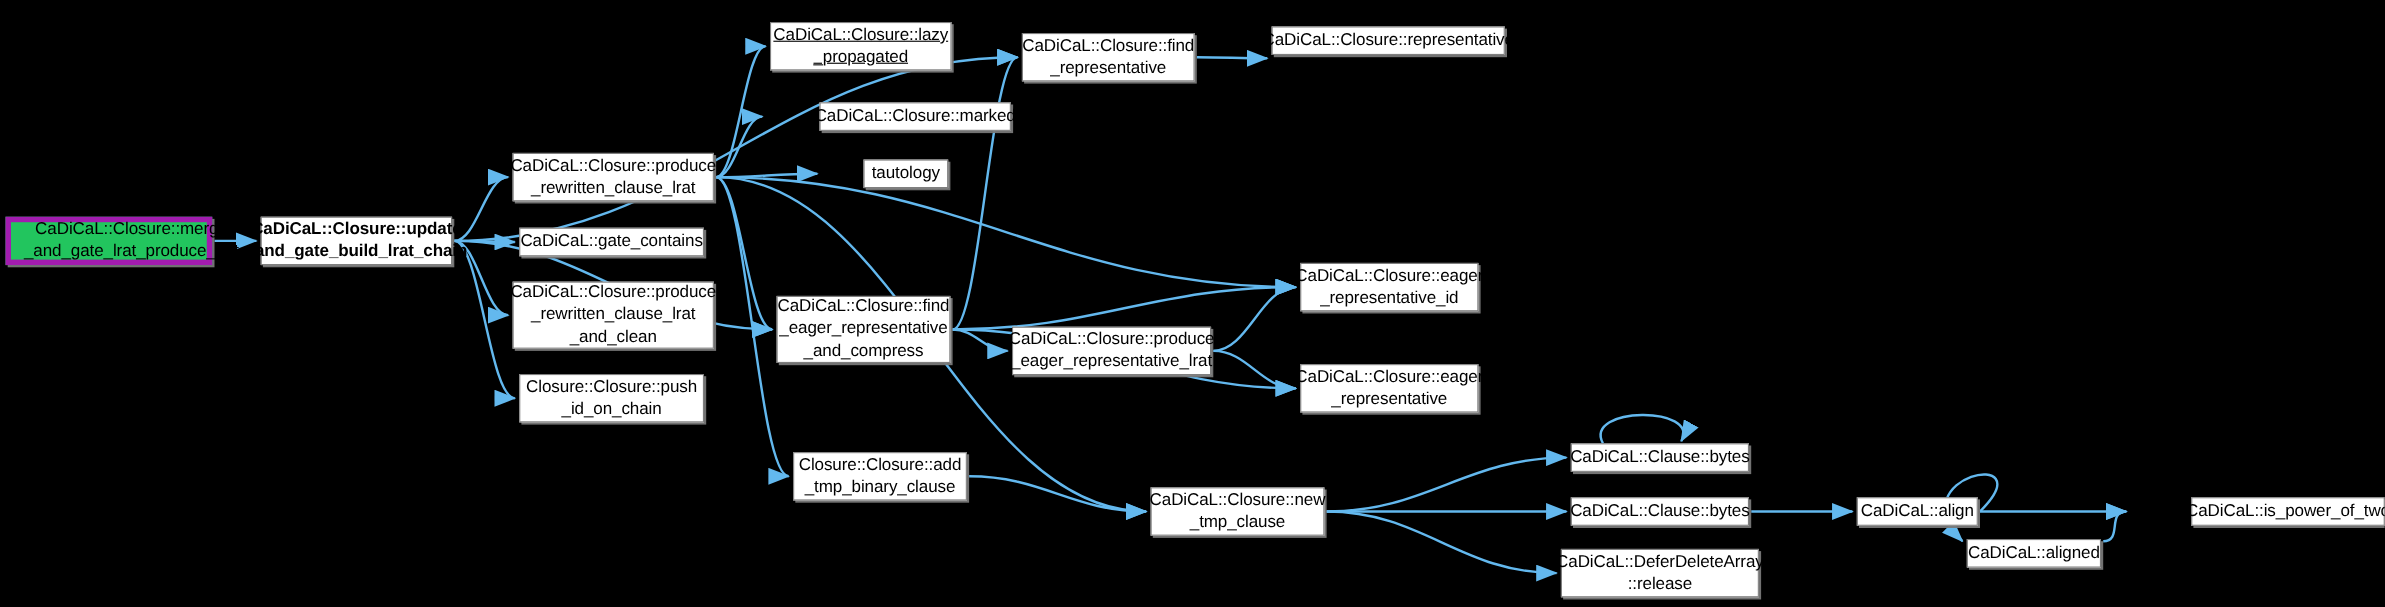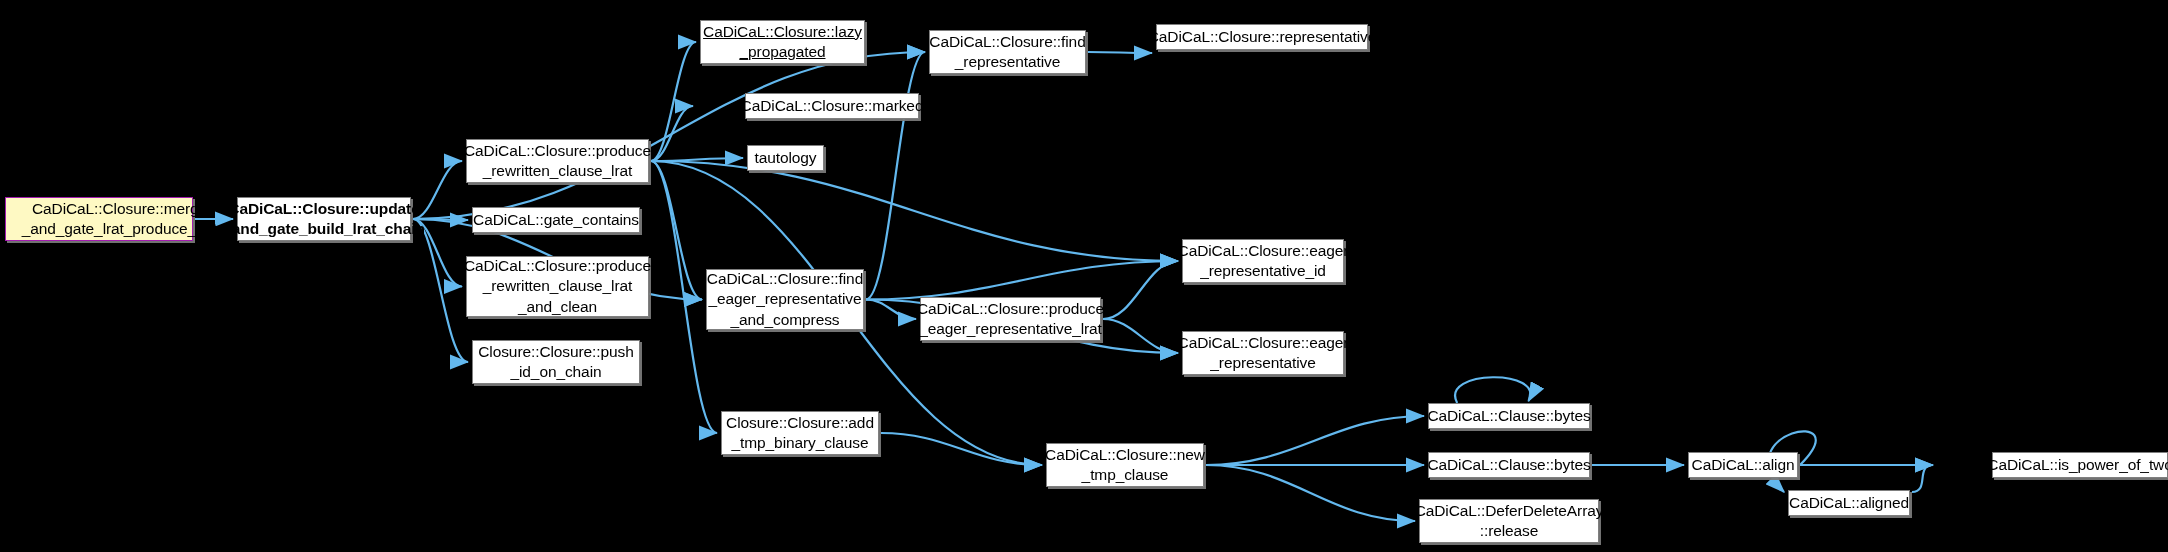--- a/index.html
+++ b/index.html
@@ -6,21 +6,21 @@
   html,body{margin:0;padding:0;background:#000;}
   #canvas{position:relative;width:2168px;height:552px;background:#000;
           font-family:"Liberation Sans","DejaVu Sans",sans-serif;overflow:hidden;}
   svg.edges{position:absolute;left:0;top:0;width:2168px;height:552px;pointer-events:none;}
   .node{position:absolute;box-sizing:border-box;background:#ffffff;
         border:1px solid #7f7f7f;
         box-shadow:2px 2px 0 0 rgba(120,120,120,0.95);
         display:flex;align-items:center;justify-content:center;text-align:center;
         color:#000;font-size:15.5px;line-height:1.30;letter-spacing:-0.1px;
         padding:1px 4px;white-space:pre-line;}
-  .node.highlight{background:#fef9c3;border:1px solid #a21caf;padding-left:45px;}
+  .node.highlight{background:#22c55e;border:5px solid #a21caf;padding-left:45px;}
 </style>
 </head>
 <body>
 
 <div id="canvas">
   <svg class="edges" id="edge-layer" viewBox="0 0 2168 552" xmlns="http://www.w3.org/2000/svg">
     <defs>
       <marker id="ah" markerWidth="9" markerHeight="7" refX="8.4" refY="3.5" orient="auto" markerUnits="strokeWidth">
         <path d="M0,0 L9,3.5 L0,7 z" fill="#63b8ee"></path>
       </marker>
@@ -67,21 +67,21 @@
 _rewritten_clause_lrat</div>
       <div class="node" style="left: 472px; top: 207px; width: 168px; height: 26px;">CaDiCaL::gate_contains</div>
       <div class="node" style="left: 466px; top: 256px; width: 183px; height: 61px;">CaDiCaL::Closure::produce
 _rewritten_clause_lrat
 _and_clean</div>
       <div class="node" style="left: 472px; top: 340px; width: 168px; height: 44px;">Closure::Closure::push
 _id_on_chain</div>
       <div class="node" style="left: 700px; top: 20px; width: 165px; height: 44px; text-decoration: underline;">CaDiCaL::Closure::lazy
 _propagated</div>
       <div class="node" style="left: 697px; top: 93px; width: 174px; height: 26px; margin-left: 48px;">CaDiCaL::Closure::marked</div>
-      <div class="node" style="left: 747px; top: 145px; width: 77px; height: 26px;">tautology</div>
+      <div class="node" style="left: 785px; top: 145px; width: 77px; height: 26px;">tautology</div>
       <div class="node" style="left: 706px; top: 269px; width: 158px; height: 61px;">CaDiCaL::Closure::find
 _eager_representative
 _and_compress</div>
       <div class="node" style="left: 721px; top: 411px; width: 158px; height: 44px;">Closure::Closure::add
 _tmp_binary_clause</div>
       <div class="node" style="left: 929px; top: 30px; width: 157px; height: 44px;">CaDiCaL::Closure::find
 _representative</div>
       <div class="node" style="left: 920px; top: 297px; width: 181px; height: 44px;">CaDiCaL::Closure::produce
 _eager_representative_lrat</div>
       <div class="node" style="left: 1046px; top: 443px; width: 158px; height: 44px;">CaDiCaL::Closure::new

